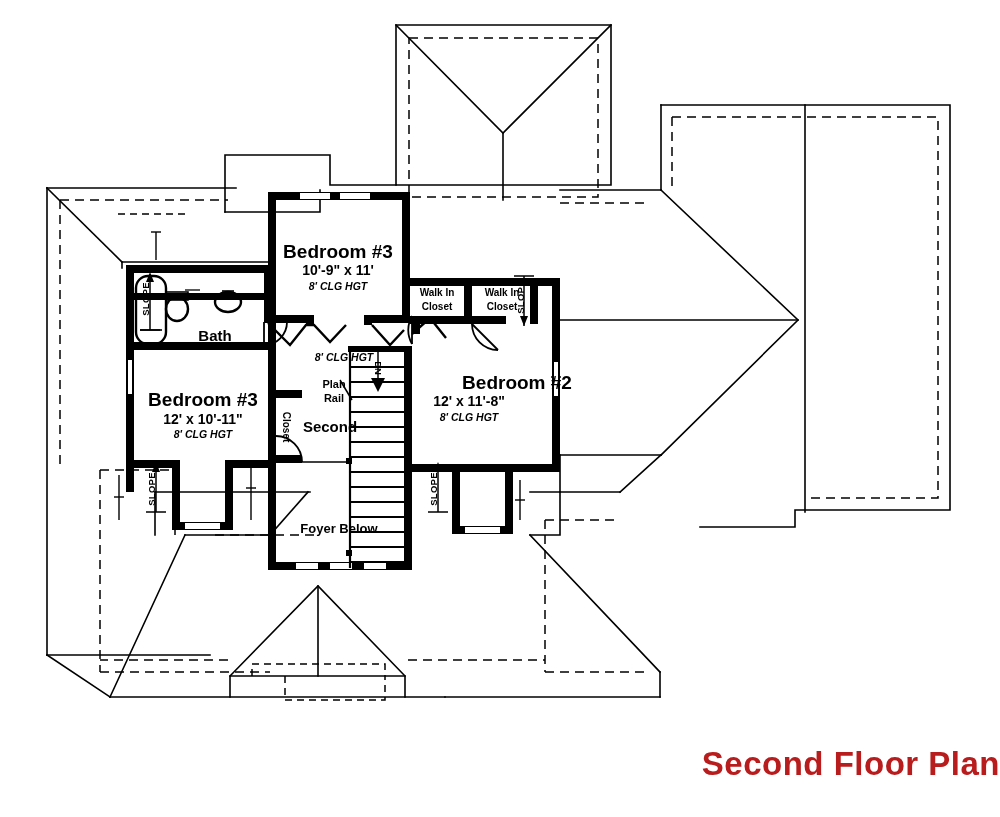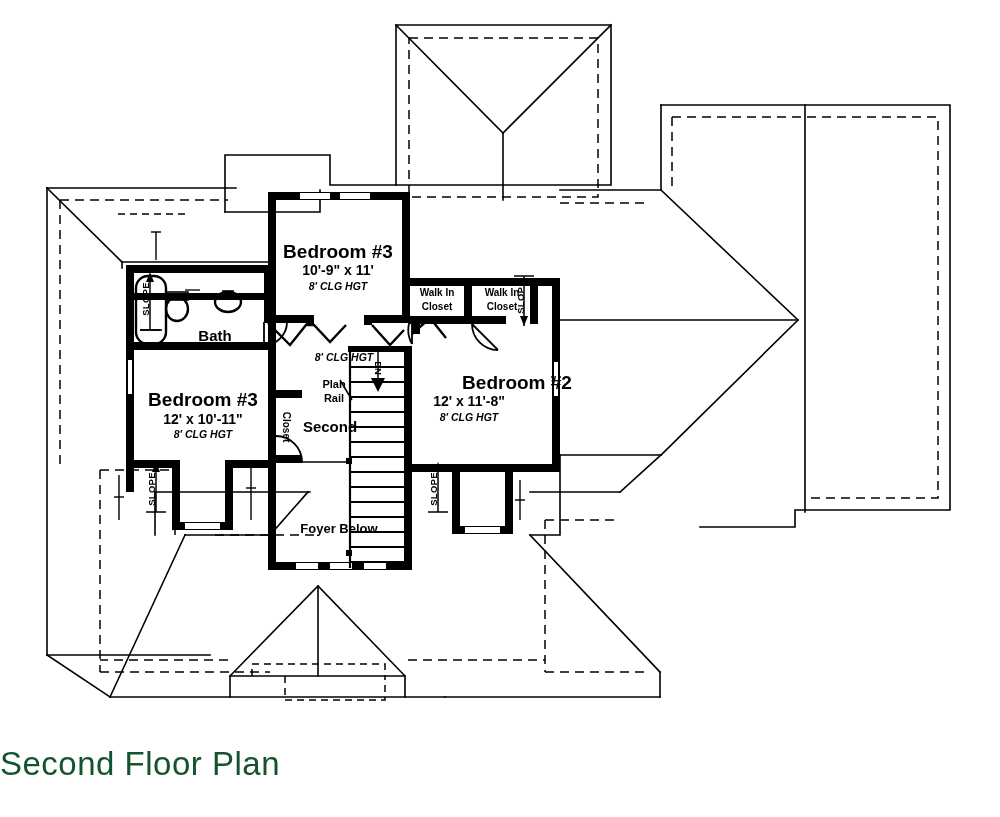--- a/index.html
+++ b/index.html
@@ -107,26 +107,26 @@
     letter-spacing: 0.3px;
   }
   .rot-cw  { transform: translate(-50%, -50%) rotate(90deg); }
   .rot-ccw { transform: translate(-50%, -50%) rotate(-90deg); }
 
   #plan-title {
     position: absolute;
     left: 0;
     right: 0;
     top: 745px;
-    text-align: left;
+    text-align: right;
     font-family: "Liberation Sans", sans-serif;
     font-size: 33px;
-    font-weight: normal;
+    font-weight: bold;
     letter-spacing: 0.5px;
-    color: #14532d;
+    color: #b91c1c;
   }
 </style>
 </head>
 <body>
 
 <div id="plan-root">
 
   <svg id="floorplan" viewBox="0 0 1000 817">
 
     <g>

